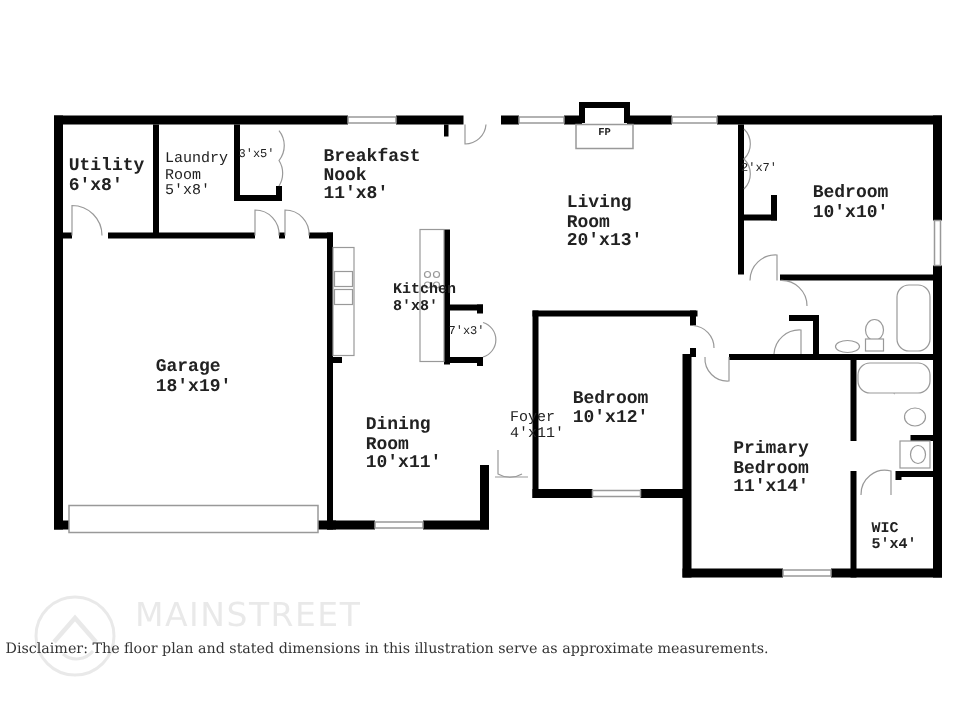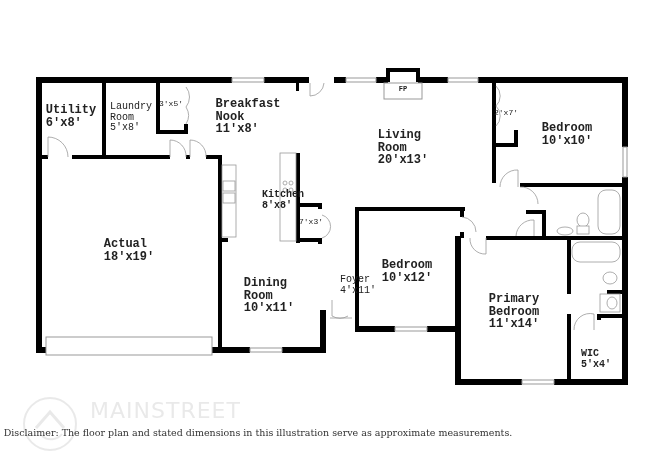--- a/index.html
+++ b/index.html
@@ -188,21 +188,21 @@
   <span>10'x10'</span>
 </div>
 <div class="lbl mid" style="left:258px; top:200px;margin-left:25px;">
   <span>Kitchen</span>
   <span>8'x8'</span>
 </div>
 <div class="lbl sm" style="left:311px; top:222px;">
   <span>7'x3'</span>
 </div>
 <div class="lbl big" style="left:129px; top:251px;">
-  <span>Actual</span>
+  <span>Garage</span>
   <span>18'x19'</span>
 </div>
 <div class="lbl big" style="left:407px; top:272px;">
   <span>Bedroom</span>
   <span>10'x12'</span>
 </div>
 <div class="lbl big" style="left:269px; top:296px;">
   <span>Dining</span>
   <span>Room</span>
   <span>10'x11'</span>

